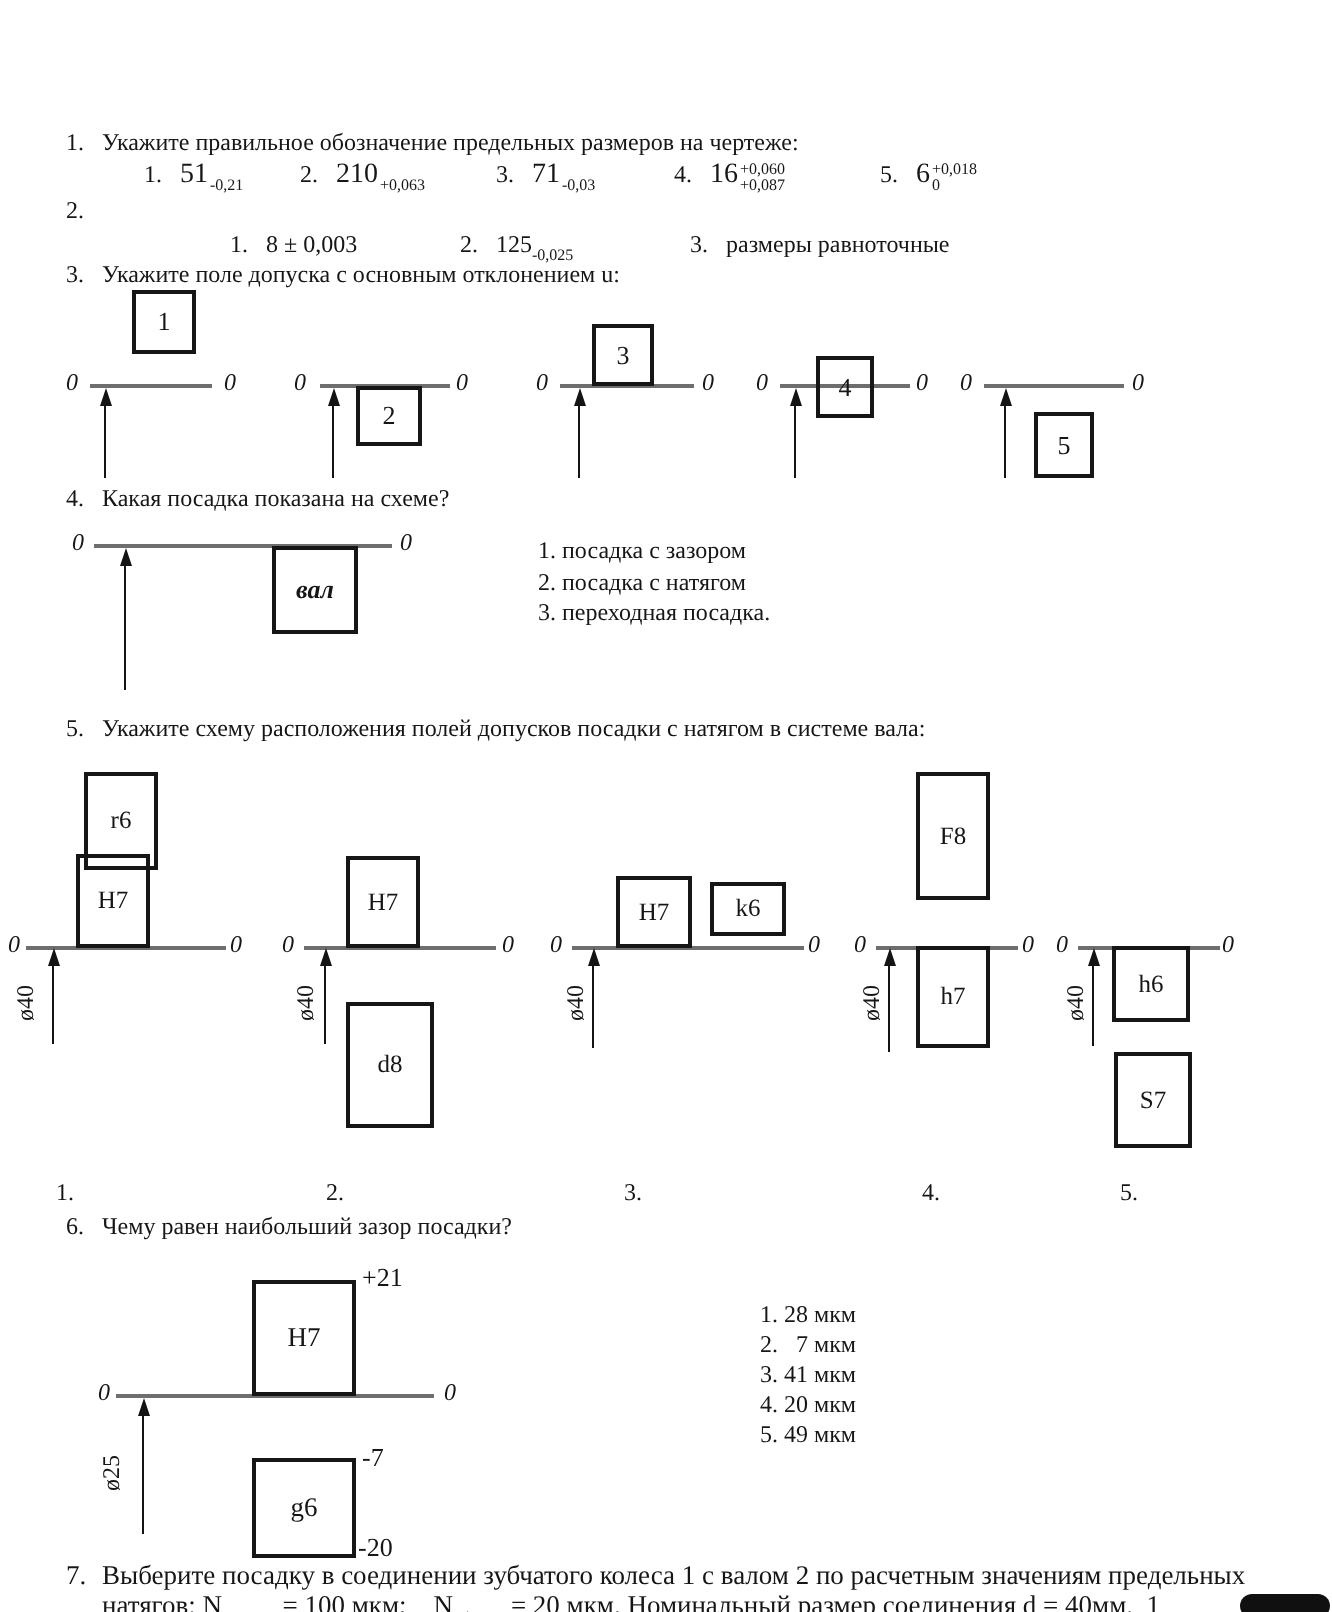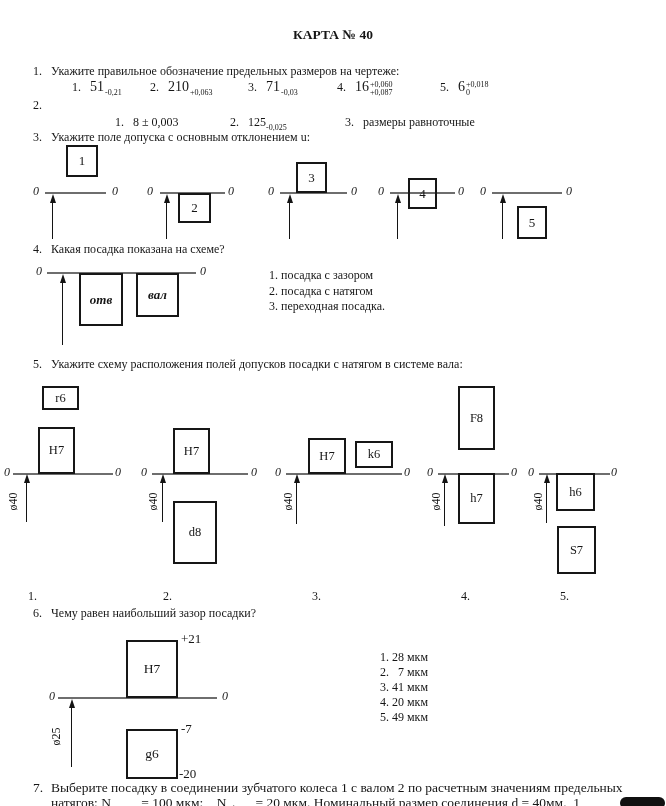--- a/index.html
+++ b/index.html
@@ -31,21 +31,20 @@
   .q6opts{line-height:14.9px}
   .ital{font-style:italic;font-weight:bold}
   .dev{position:absolute;font-size:13px;line-height:12px;white-space:nowrap}
   .pill{position:absolute;background:#101010;border-radius:6px}
 </style>
 </head>
 <body>
 
 <div class="page">
 
-  <div class="title">КАРТА № 40</div>
 
   <div class="t" style="left:33px;top:64px">1.</div>
   <div class="t" style="left:51px;top:64px">Укажите правильное обозначение предельных размеров на чертеже:</div>
 
   <div class="t" style="left:72px;top:80px"><span class="optn">1.</span><span class="val">51</span><span class="stk"><span>-0,21</span><span></span></span></div>
   <div class="t" style="left:150px;top:80px"><span class="optn">2.</span><span class="val">210</span><span class="stk"><span></span><span>+0,063</span></span></div>
   <div class="t" style="left:248px;top:80px"><span class="optn">3.</span><span class="val">71</span><span class="stk"><span></span><span>-0,03</span></span></div>
   <div class="t" style="left:337px;top:80px"><span class="optn">4.</span><span class="val">16</span><span class="stk"><span>+0,060</span><span>+0,087</span></span></div>
   <div class="t" style="left:440px;top:80px"><span class="optn">5.</span><span class="val">6</span><span class="stk"><span>+0,018</span><span>0</span></span></div>
 
@@ -88,40 +87,37 @@
   <div class="arr" style="left:498px;top:194px;height:45px"></div>
   <div class="tb" style="left:517px;top:206px;width:30px;height:33px">5</div>
 
   <div class="t" style="left:33px;top:242px">4.</div>
   <div class="t" style="left:51px;top:242px">Какая посадка показана на схеме?</div>
 
   <div class="z" style="left:36px;top:265px">0</div>
   <div class="zl" style="left:47px;top:272px;width:149px"></div>
   <div class="z" style="left:200px;top:265px">0</div>
   <div class="arr" style="left:58px;top:274px;height:71px"></div>
-  <div class="tb" style="left:79px;top:273px;width:44px;height:53px">
-      <span class="ital">отв</span>
-    </div>
   <div class="tb" style="left:136px;top:273px;width:43px;height:44px">
       <span class="ital">вал</span>
     </div>
 
   <div class="t list q4opts" style="left:269px;top:268px">
     <div>1. посадка с зазором</div>
     <div>2. посадка с натягом</div>
     <div>3. переходная посадка.</div>
   </div>
 
   <div class="t" style="left:33px;top:357px">5.</div>
   <div class="t" style="left:51px;top:357px">Укажите схему расположения полей допусков посадки с натягом в системе вала:</div>
 
   <div class="z" style="left:4px;top:466px">0</div>
   <div class="zl" style="left:13px;top:473px;width:100px"></div>
   <div class="z" style="left:115px;top:466px">0</div>
-  <div class="tb tb2" style="left:42px;top:386px;width:37px;height:24px">r6</div>
+  <div class="tb tb2" style="left:42px;top:386px;width:37px;height:49px">r6</div>
   <div class="tb tb2" style="left:38px;top:427px;width:37px;height:47px">H7</div>
   <div class="arr" style="left:22px;top:474px;height:48px"></div>
   <div class="phi" style="left:-4px;top:494px">ø40</div>
 
   <div class="z" style="left:141px;top:466px">0</div>
   <div class="zl" style="left:152px;top:473px;width:96px"></div>
   <div class="z" style="left:251px;top:466px">0</div>
   <div class="tb tb2" style="left:173px;top:428px;width:37px;height:46px">H7</div>
   <div class="tb tb2" style="left:173px;top:501px;width:44px;height:63px">d8</div>
   <div class="arr" style="left:158px;top:474px;height:48px"></div>

